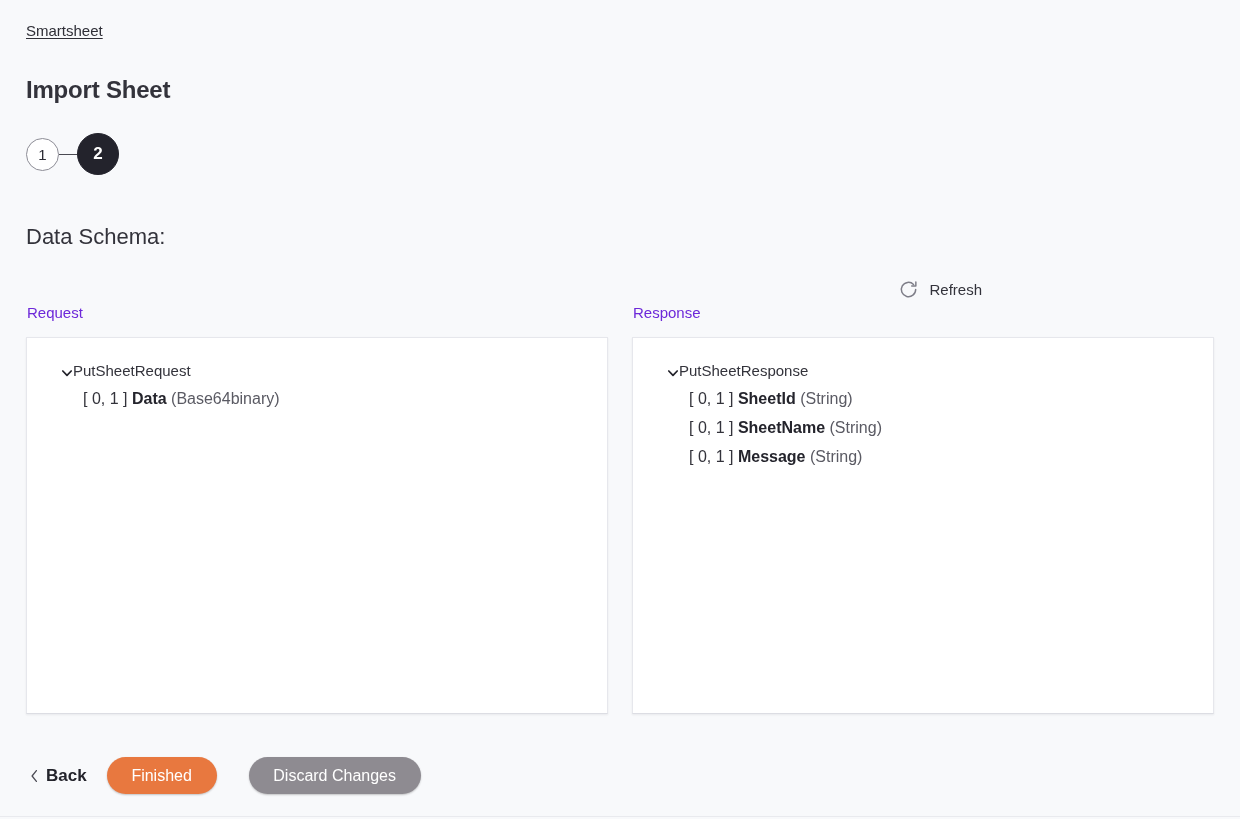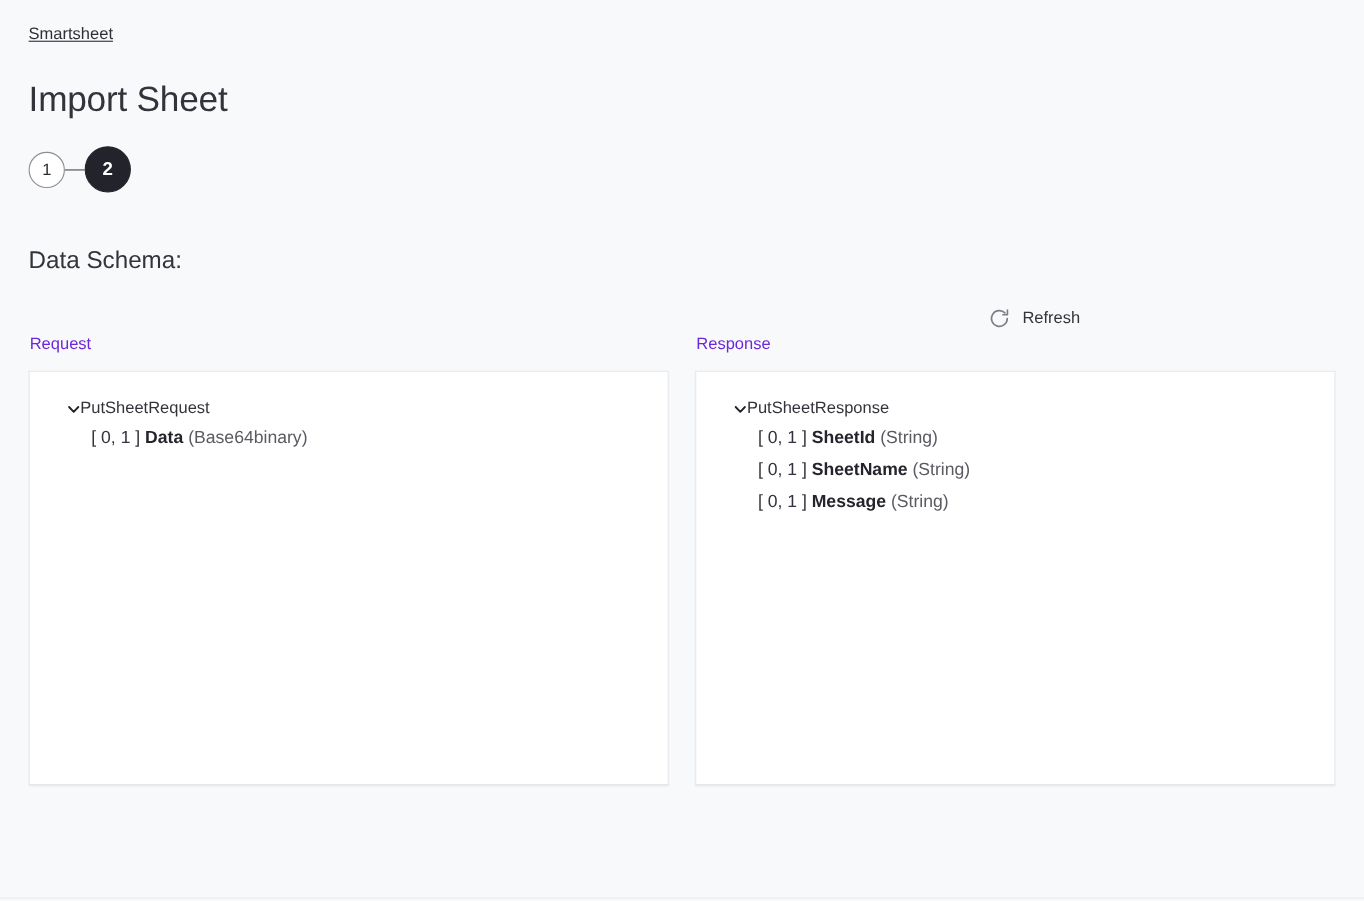--- a/index.html
+++ b/index.html
@@ -35,22 +35,22 @@
     text-decoration: underline;
     text-underline-offset: 2px;
     cursor: pointer;
   }
 
   
   .page-title {
     position: absolute;
     left: 26px;
     top: 70px;
-    font-size: 32px;
-    font-weight: 400;
+    font-size: 24px;
+    font-weight: 700;
     line-height: 40px;
     color: #33333b;
     letter-spacing: -0.2px;
     margin: 0;
   }
 
   
   .stepper {
     position: absolute;
     left: 26px;
@@ -324,16 +324,28 @@
           <span class="occ">[ 0, 1 ] </span><span class="fname">SheetName</span><span class="ftype"> (String)</span>
         </div>
         <div class="tree-field">
           <span class="occ">[ 0, 1 ] </span><span class="fname">Message</span><span class="ftype"> (String)</span>
         </div>
       </div>
     </div>
 
   </div>
 
+  <div class="footer">
+    <button class="back-btn">
+      <span class="back-chevron">
+        <svg viewBox="0 0 9 14" width="9" height="14" fill="none" stroke="currentColor" stroke-width="1.3" stroke-linecap="round" stroke-linejoin="round">
+          <polyline points="6.4,1.6 2.1,7 6.4,12.4"></polyline>
+        </svg>
+      </span>
+      <span class="back-label">Back</span>
+    </button>
+    <button class="pill primary">Finished</button>
+    <button class="pill secondary">Discard Changes</button>
+  </div>
 
   <div class="bottom-rule"></div>
 
 </div>
 
 </body></html>

